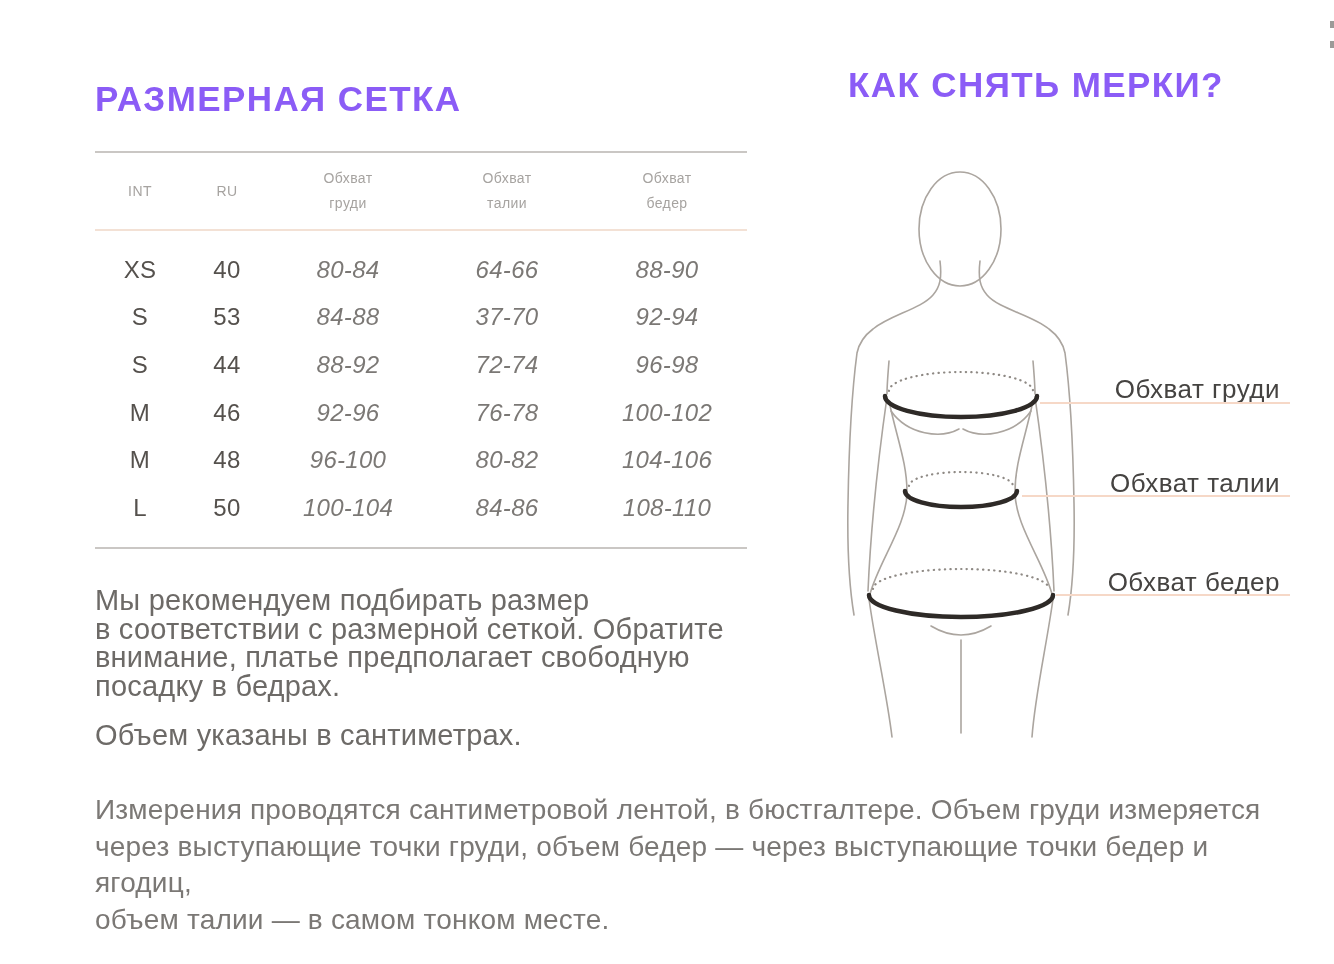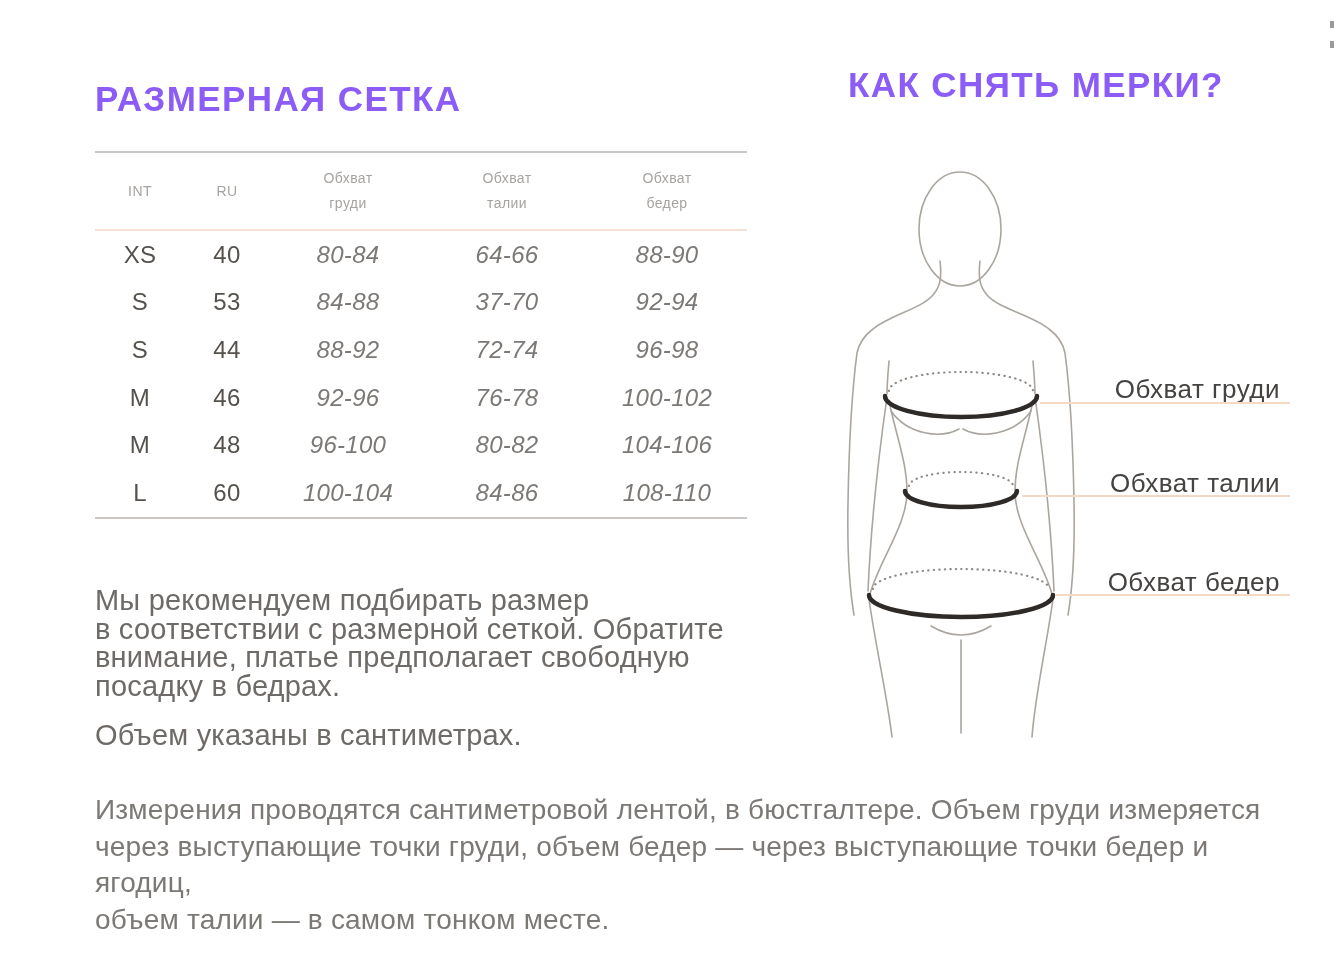--- a/index.html
+++ b/index.html
@@ -20,21 +20,21 @@
   .rule.gray{height:2px;background:#cac7c4;}
   .rule.peach{height:2px;background:#f3e1d5;}
   .thead{
     display:grid;grid-template-columns:90px 84px 158px 160px 160px;
     height:76px;align-items:center;
   }
   .thead .th{
     text-align:center;font-size:14px;color:#a6a3a0;letter-spacing:.4px;
     white-space:pre-line;line-height:25px;
   }
-  .tbody{padding:0 0;}
+  .tbody{padding:15px 0;}
   .trow{
     display:grid;grid-template-columns:90px 84px 158px 160px 160px;
     height:47.66px;align-items:center;
   }
   .td{text-align:center;font-size:24px;letter-spacing:.3px;}
   .td.key{color:#55514d;font-weight:500;}
   .td.val{color:#7b7875;font-weight:400;font-style:italic;}
   
   .note{
     left:95px;margin:0;font-size:29px;line-height:28.5px;color:#6d6a67;
@@ -101,21 +101,21 @@
     </div>
     <div class="trow">
       <div class="td key">M</div>
       <div class="td key">48</div>
       <div class="td val">96-100</div>
       <div class="td val">80-82</div>
       <div class="td val">104-106</div>
     </div>
     <div class="trow">
       <div class="td key">L</div>
-      <div class="td key">60</div>
+      <div class="td key">50</div>
       <div class="td val">100-104</div>
       <div class="td val">84-86</div>
       <div class="td val">108-110</div>
     </div>
   </div>
   <div class="rule gray"></div>
 </div>
 
 <p class="abs note" style="top:586px;width:640px;">Мы рекомендуем подбирать размер
 в соответствии с размерной сеткой. Обратите

